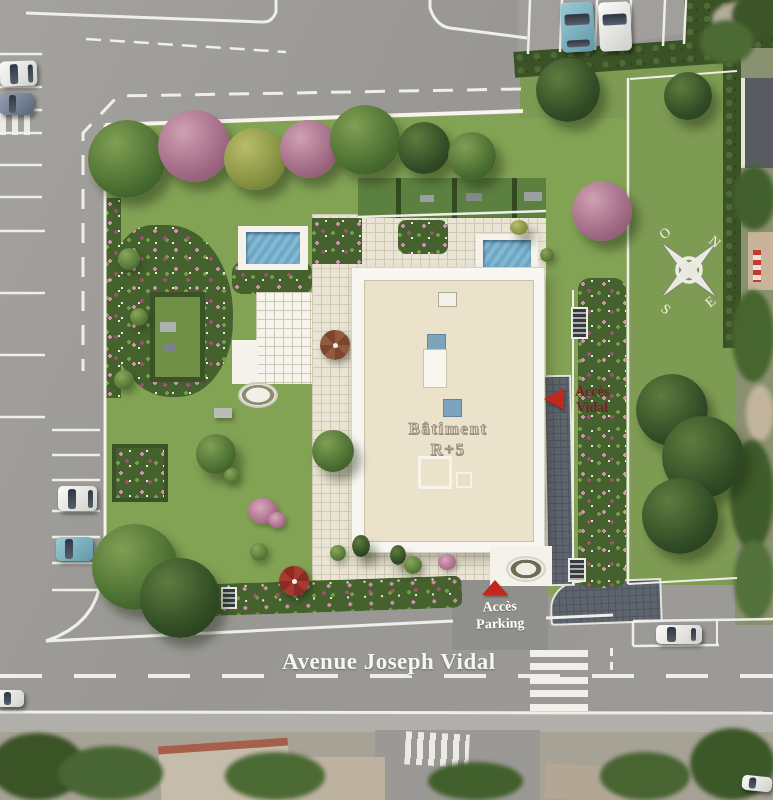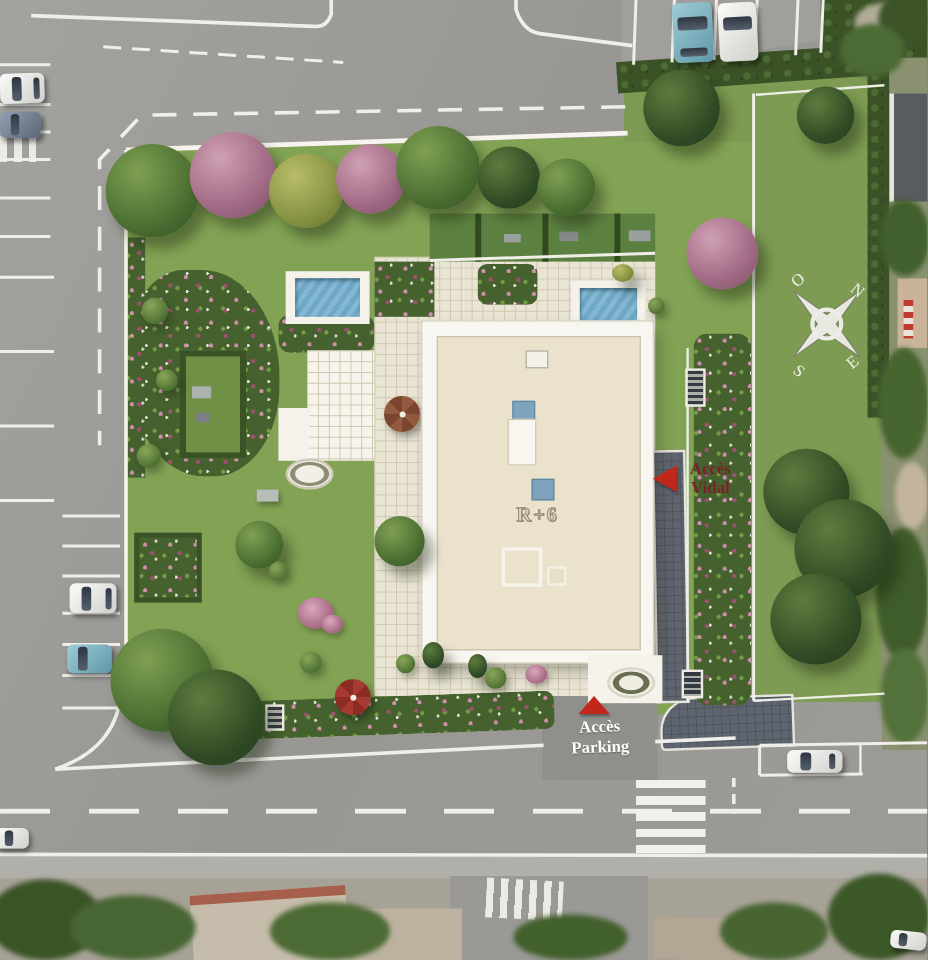--- a/index.html
+++ b/index.html
@@ -101,20 +101,21 @@
   <div class="abs" style="left:0;top:674px;width:773px;height:4px;background:repeating-linear-gradient(90deg,#efeee8 0 42px,transparent 42px 74px);z-index:3;"></div>
   <div class="abs" style="left:610px;top:648px;width:3px;height:30px;background:repeating-linear-gradient(180deg,#efeee8 0 8px,transparent 8px 14px);z-index:3;"></div>
   <div class="zebra-h" style="left:530px;top:650px;width:58px;height:62px;z-index:3;"></div>
   <div class="car c-white" style="left:656px;top:625px;width:46px;height:19px;z-index:6;">
     <i class="glass" style="left:24%;top:12%;width:20%;height:76%;"></i>
     <i class="glass" style="right:12%;top:16%;width:13%;height:68%;"></i>
     </div>
   <div class="car c-white" style="left:-4px;top:690px;width:28px;height:17px;z-index:6;">
       <i class="glass" style="left:30%;top:12%;width:22%;height:76%;"></i>
     </div>
+  <div id="avenue-label" class="abs serifb" style="left:282px;top:649px;z-index:9;">Avenue Joseph Vidal</div>
 
   <div class="car c-white" style="left:0;top:61px;width:37px;height:25px;transform:rotate(-2deg);z-index:6;">
       <i class="glass" style="left:26%;top:10%;width:22%;height:80%;"></i>
       <i class="glass" style="right:10%;top:14%;width:14%;height:72%;"></i>
     </div>
   <div class="car c-gray" style="left:0;top:93px;width:34px;height:22px;z-index:6;">
       <i class="glass" style="left:26%;top:10%;width:22%;height:80%;"></i>
     </div>
   <div class="zebra-v" style="left:0;top:113px;width:34px;height:22px;z-index:3;"></div>
   <div class="car c-white" style="left:58px;top:486px;width:39px;height:25px;z-index:6;">
@@ -174,21 +175,22 @@
   <div class="abs" style="left:483px;top:240px;width:48px;height:27px;background:repeating-linear-gradient(125deg,#6fa7c6 0 4px,#84b8d2 4px 8px);box-shadow:inset 1px 2px 3px rgba(20,50,70,.5);z-index:6;"></div>
   <div class="tree t-olive" style="left:510px;top:220px;width:18px;height:15px;z-index:6;"></div>
 
   <div class="abs" style="left:352px;top:268px;width:192px;height:284px;background:#f8f6f0;box-shadow:0 0 0 1px #d8d2c2,6px 8px 12px rgba(40,40,25,.3);z-index:6;"></div>
   <div class="abs" style="left:364px;top:280px;width:168px;height:260px;background:#ebe2cc;border:1px solid #c9c0aa;z-index:6;"></div>
   <div class="abs" style="left:438px;top:292px;width:17px;height:13px;background:#f4f1e8;border:1px solid #b0a896;z-index:7;"></div>
   <div class="abs" style="left:427px;top:334px;width:17px;height:15px;background:#7ea3bc;border:1px solid #5f85a0;z-index:7;"></div>
   <div class="abs" style="left:423px;top:349px;width:22px;height:37px;background:#f8f6ef;border:1px solid #ccc3ae;z-index:7;"></div>
   <div class="abs" style="left:443px;top:399px;width:17px;height:16px;background:#7ea3bc;border:1px solid #5f85a0;z-index:7;"></div>
   <div class="abs serifb bat-label" style="left:386px;top:418px;width:124px;z-index:8;">
-    <div>R+6</div>
+    <div>Bâtiment</div>
+    <div>R+5</div>
   </div>
   <div class="abs" style="left:418px;top:456px;width:28px;height:27px;border:3px solid #f6f3ea;z-index:7;"></div>
   <div class="abs" style="left:456px;top:472px;width:12px;height:12px;border:2px solid #f4f1e8;background:#e8dfc9;z-index:7;"></div>
 
   <div class="abs" style="left:490px;top:546px;width:62px;height:40px;background:#f4f2ea;z-index:6;"></div>
   <div class="oval" style="left:506px;top:556px;width:36px;height:22px;z-index:7;"></div>
 
   <div class="cobble" style="left:545px;top:375px;width:24px;height:207px;transform:rotate(-1deg);z-index:4;"></div>
   <div class="cobble" style="left:550px;top:580px;width:108px;height:40px;border-radius:28px 0 0 4px;transform:rotate(-2deg);z-index:3;"></div>
   <div class="grille" style="left:571px;top:307px;width:13px;height:28px;z-index:6;"></div>

